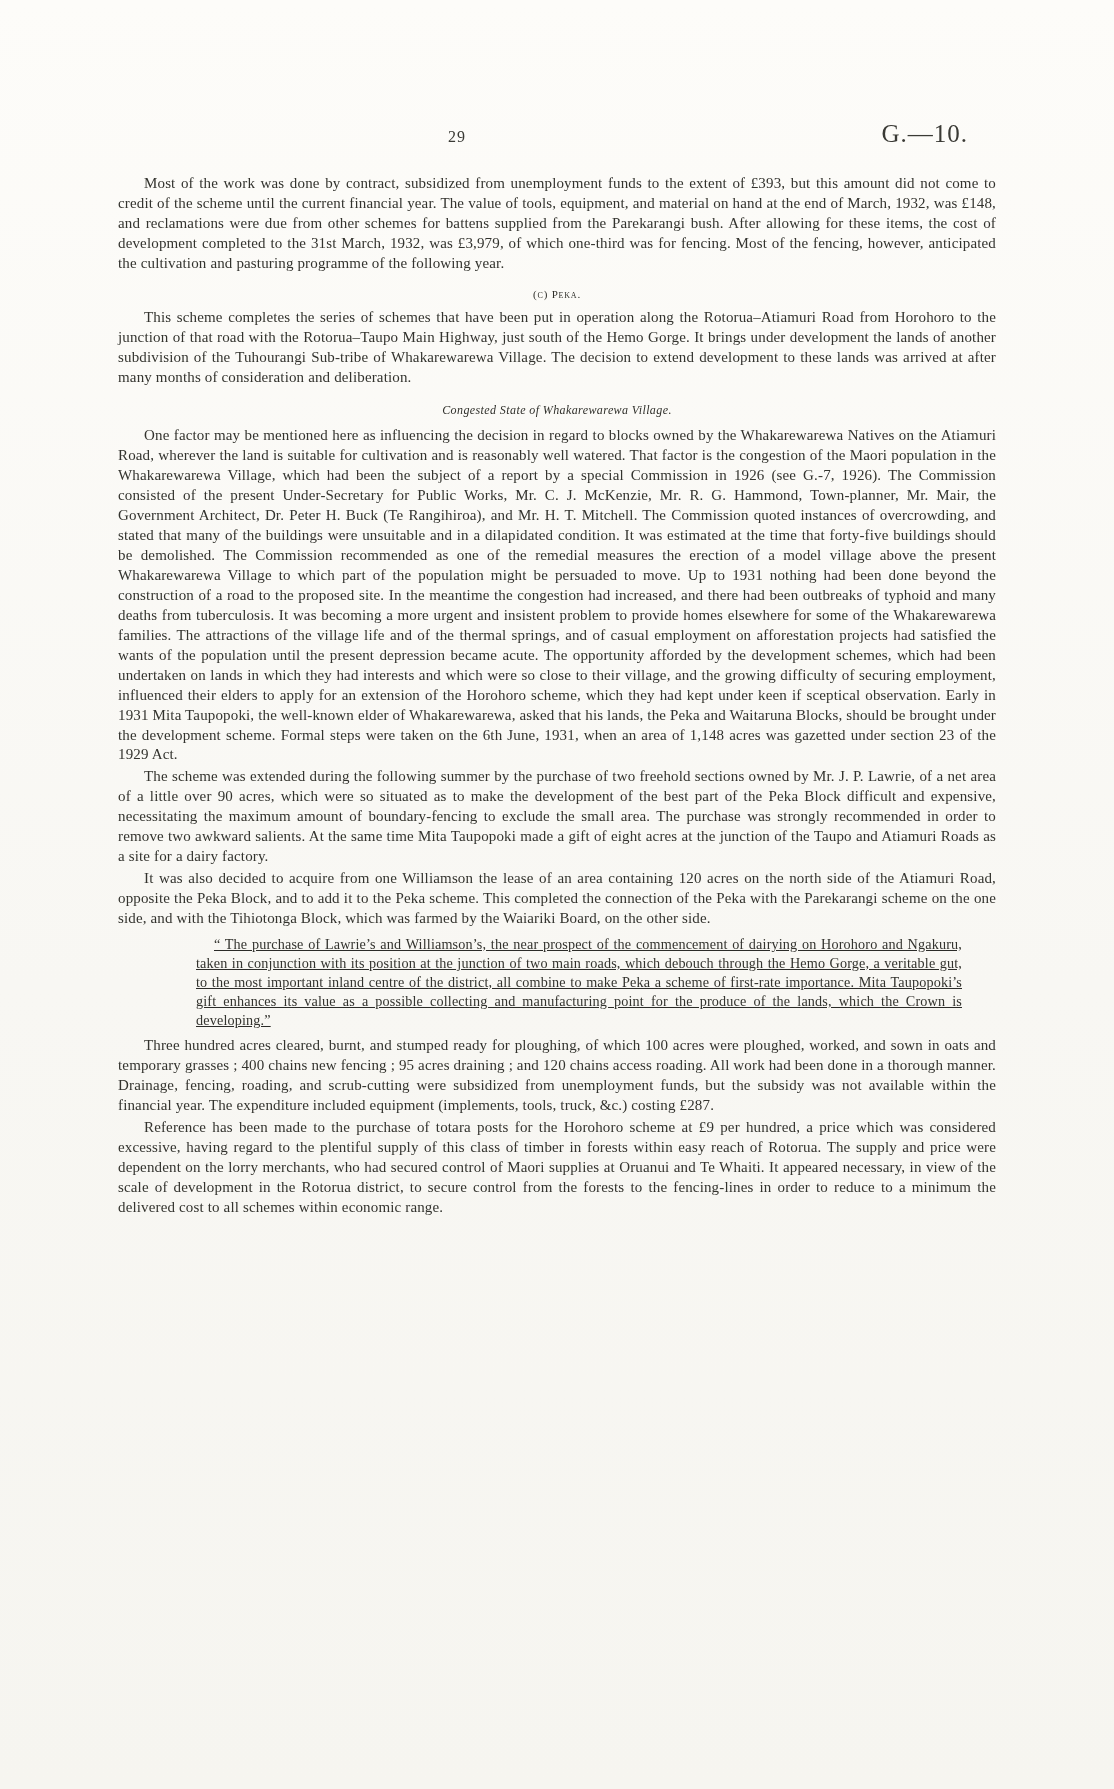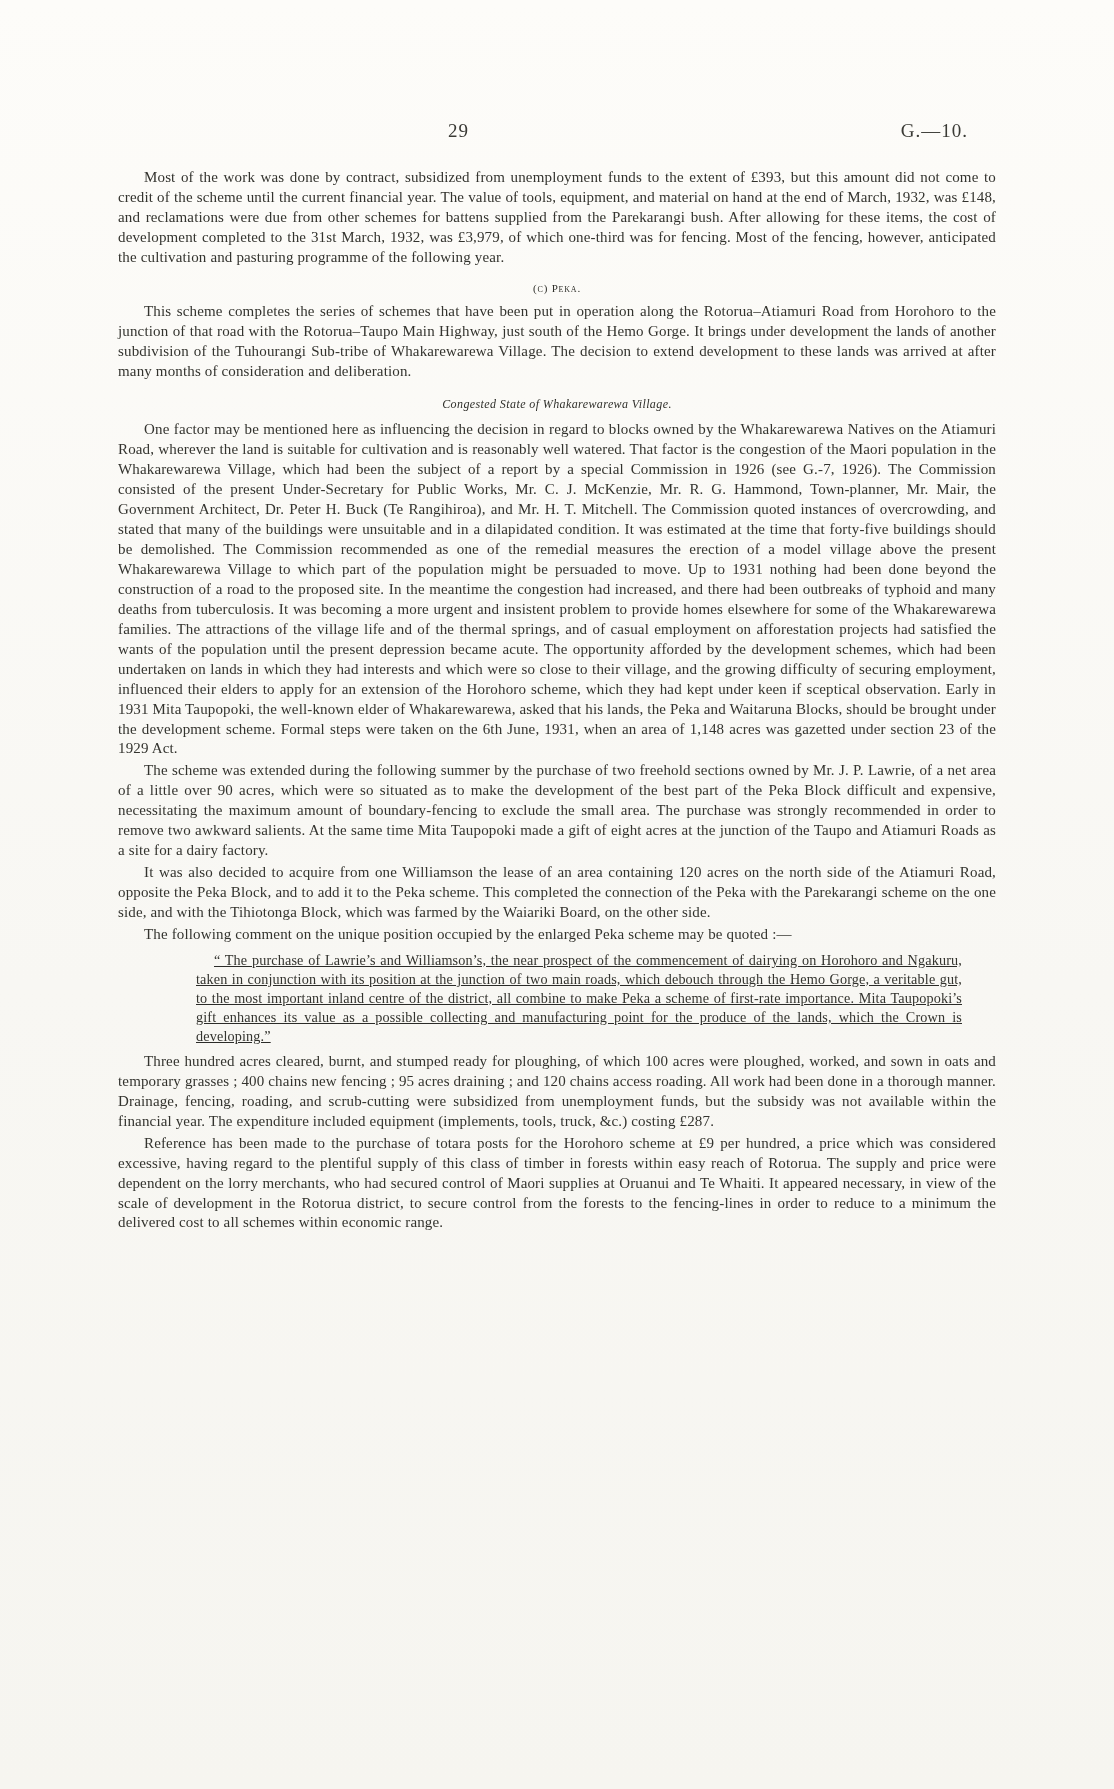--- a/index.html
+++ b/index.html
@@ -35,26 +35,26 @@
     z-index: 1;
   }
   .header-row {
     display: flex;
     justify-content: space-between;
     align-items: baseline;
     margin-bottom: 26px;
     padding: 0 28px 0 330px;
   }
   .page-number {
-    font-size: 19px;
+    font-size: 16px;
     letter-spacing: 1px;
     color: #3a3a35;
   }
   .doc-code {
-    font-size: 19px;
+    font-size: 25px;
     letter-spacing: 1px;
     color: #3a3a35;
   }
   p {
     margin: 0 0 2px 0;
     font-size: 15px;
     line-height: 1.33;
     text-align: justify;
     text-indent: 26px;
     color: #33332e;
@@ -109,21 +109,20 @@
     <p>This scheme completes the series of schemes that have been put in operation along the Rotorua–Atiamuri Road from Horohoro to the junction of that road with the Rotorua–Taupo Main Highway, just south of the Hemo Gorge. It brings under development the lands of another subdivision of the Tuhourangi Sub-tribe of Whakarewarewa Village. The decision to extend development to these lands was arrived at after many months of consideration and deliberation.</p>
 
     <div class="subhead-italic">Congested State of Whakarewarewa Village.</div>
 
     <p>One factor may be mentioned here as influencing the decision in regard to blocks owned by the Whakarewarewa Natives on the Atiamuri Road, wherever the land is suitable for cultivation and is reasonably well watered. That factor is the congestion of the Maori population in the Whakarewarewa Village, which had been the subject of a report by a special Commission in 1926 (see G.-7, 1926). The Commission consisted of the present Under-Secretary for Public Works, Mr. C. J. McKenzie, Mr. R. G. Hammond, Town-planner, Mr. Mair, the Government Architect, Dr. Peter H. Buck (Te Rangihiroa), and Mr. H. T. Mitchell. The Commission quoted instances of overcrowding, and stated that many of the buildings were unsuitable and in a dilapidated condition. It was estimated at the time that forty-five buildings should be demolished. The Commission recommended as one of the remedial measures the erection of a model village above the present Whakarewarewa Village to which part of the population might be persuaded to move. Up to 1931 nothing had been done beyond the construction of a road to the proposed site. In the meantime the congestion had increased, and there had been outbreaks of typhoid and many deaths from tuberculosis. It was becoming a more urgent and insistent problem to provide homes elsewhere for some of the Whakarewarewa families. The attractions of the village life and of the thermal springs, and of casual employment on afforestation projects had satisfied the wants of the population until the present depression became acute. The opportunity afforded by the development schemes, which had been undertaken on lands in which they had interests and which were so close to their village, and the growing difficulty of securing employment, influenced their elders to apply for an extension of the Horohoro scheme, which they had kept under keen if sceptical observation. Early in 1931 Mita Taupopoki, the well-known elder of Whakarewarewa, asked that his lands, the Peka and Waitaruna Blocks, should be brought under the development scheme. Formal steps were taken on the 6th June, 1931, when an area of 1,148 acres was gazetted under section 23 of the 1929 Act.</p>
 
     <p>The scheme was extended during the following summer by the purchase of two freehold sections owned by Mr. J. P. Lawrie, of a net area of a little over 90 acres, which were so situated as to make the development of the best part of the Peka Block difficult and expensive, necessitating the maximum amount of boundary-fencing to exclude the small area. The purchase was strongly recommended in order to remove two awkward salients. At the same time Mita Taupopoki made a gift of eight acres at the junction of the Taupo and Atiamuri Roads as a site for a dairy factory.</p>
 
     <p>It was also decided to acquire from one Williamson the lease of an area containing 120 acres on the north side of the Atiamuri Road, opposite the Peka Block, and to add it to the Peka scheme. This completed the connection of the Peka with the Parekarangi scheme on the one side, and with the Tihiotonga Block, which was farmed by the Waiariki Board, on the other side.</p>
 
-    <p>The following comment on the unique position occupied by the enlarged Peka scheme may be quoted :—</p>
 
     <div class="quote-block">
       <p>“ The purchase of Lawrie’s and Williamson’s, the near prospect of the commencement of dairying on Horohoro and Ngakuru, taken in conjunction with its position at the junction of two main roads, which debouch through the Hemo Gorge, a veritable gut, to the most important inland centre of the district, all combine to make Peka a scheme of first-rate importance. Mita Taupopoki’s gift enhances its value as a possible collecting and manufacturing point for the produce of the lands, which the Crown is developing.”</p>
     </div>
 
 
     <p>Three hundred acres cleared, burnt, and stumped ready for ploughing, of which 100 acres were ploughed, worked, and sown in oats and temporary grasses ; 400 chains new fencing ; 95 acres draining ; and 120 chains access roading. All work had been done in a thorough manner. Drainage, fencing, roading, and scrub-cutting were subsidized from unemployment funds, but the subsidy was not available within the financial year. The expenditure included equipment (implements, tools, truck, &amp;c.) costing £287.</p>
 
 
     <p>Reference has been made to the purchase of totara posts for the Horohoro scheme at £9 per hundred, a price which was considered excessive, having regard to the plentiful supply of this class of timber in forests within easy reach of Rotorua. The supply and price were dependent on the lorry merchants, who had secured control of Maori supplies at Oruanui and Te Whaiti. It appeared necessary, in view of the scale of development in the Rotorua district, to secure control from the forests to the fencing-lines in order to reduce to a minimum the delivered cost to all schemes within economic range.</p>

